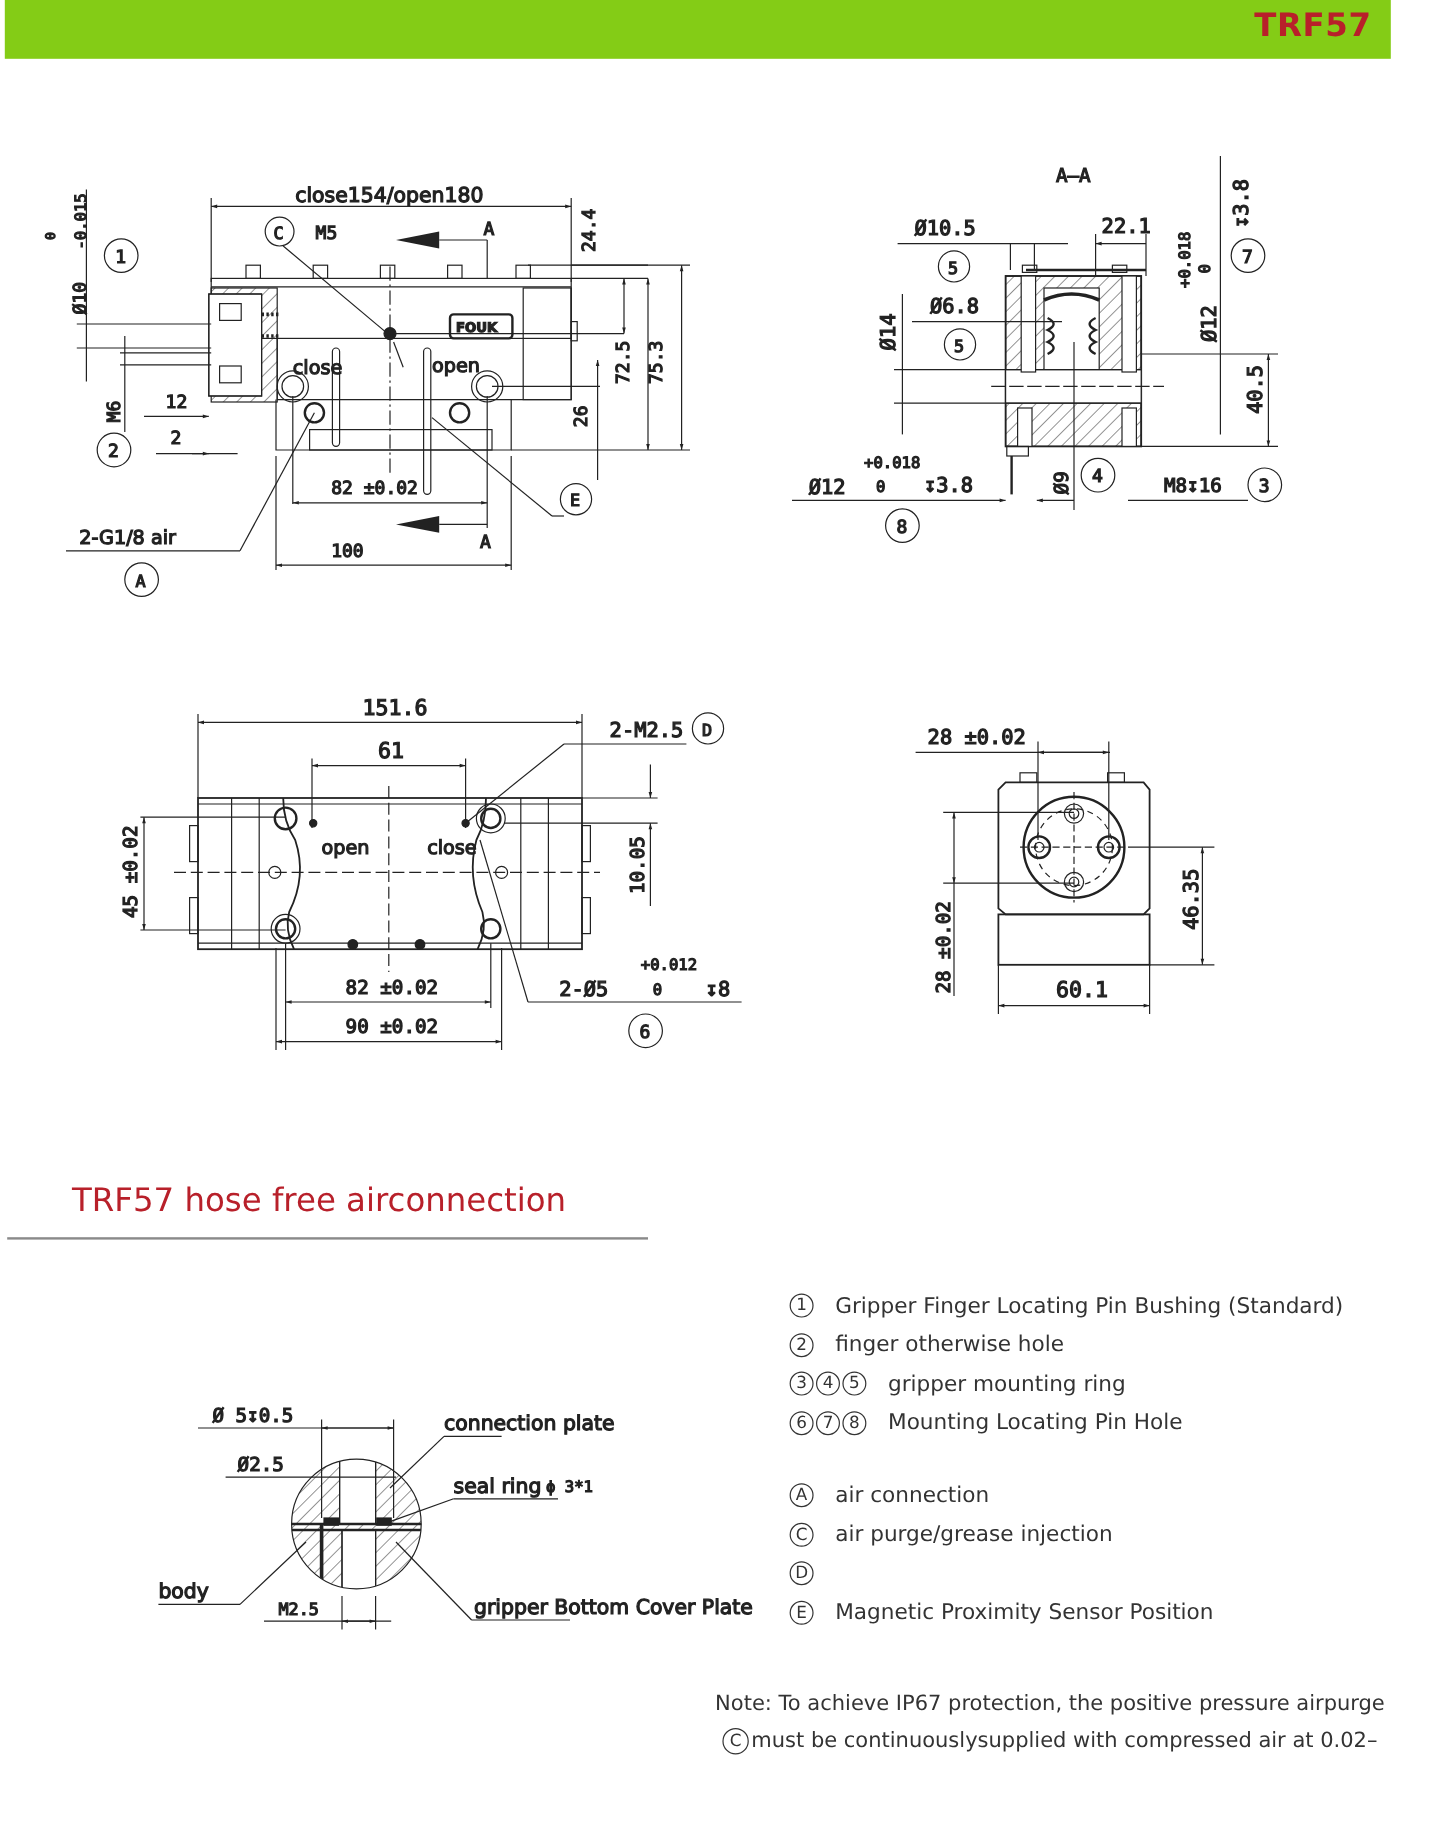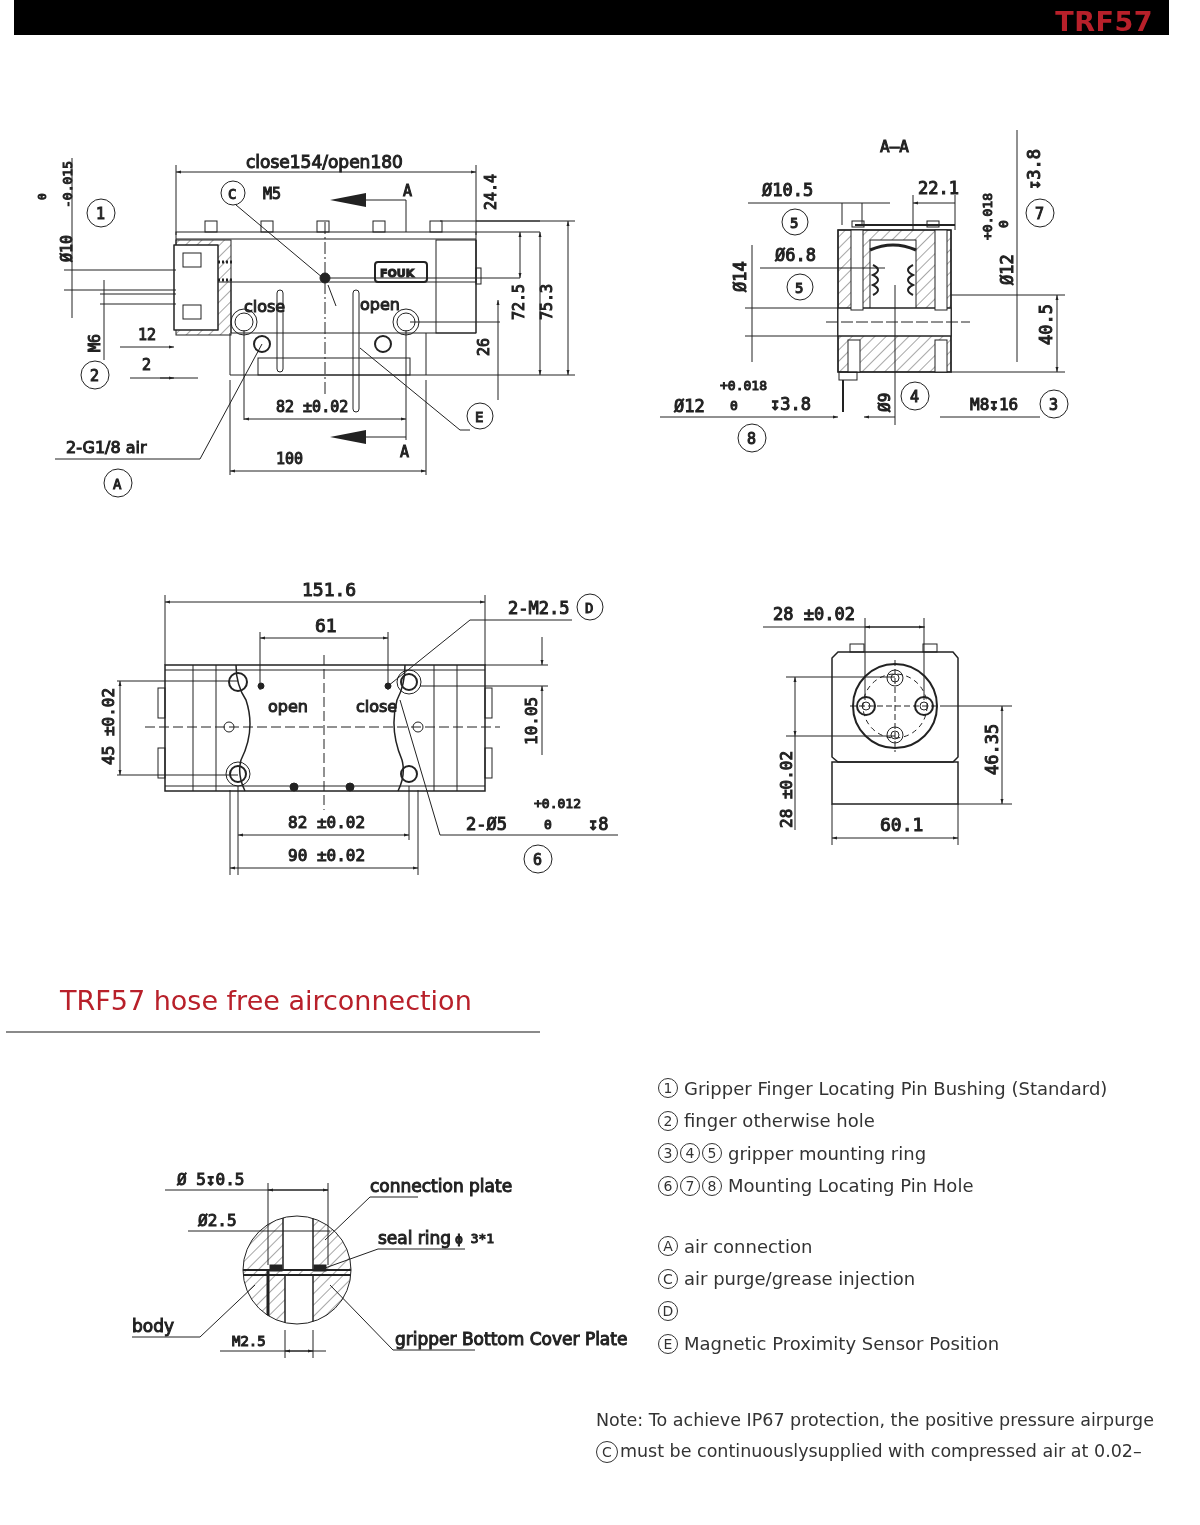--- a/index.html
+++ b/index.html
@@ -1,26 +1,26 @@
 <!DOCTYPE html>
 <html><head>
 <meta charset="utf-8">
 <style>
   html,body{margin:0;padding:0;background:#fff;}
   body{width:1200px;height:1525px;position:relative;overflow:hidden;font-family:"Liberation Sans",sans-serif;color:#222;}
-  .header-bar{position:absolute;left:14px;top:0;width:1155px;height:35px;background:#000000;}
+  .header-bar{position:absolute;left:4px;top:0;width:1155px;height:49px;background:#84cc16;}
   .header-title{position:absolute;right:16px;top:6px;font-size:27px;font-weight:bold;color:#b8202a;font-family:"DejaVu Sans",sans-serif;letter-spacing:0.5px;}
   svg.drw{position:absolute;left:0;top:0;}
   .section-title{position:absolute;left:60px;top:985px;font-size:27px;font-weight:normal;color:#b8202a;font-family:"DejaVu Sans",sans-serif;}
   .section-rule{position:absolute;left:6px;top:1031px;width:534px;height:2px;background:#8a8a8a;}
   .legend{position:absolute;left:658px;font-size:18px;color:#333;font-family:"DejaVu Sans",sans-serif;}
   .legend .row{height:32.5px;display:flex;align-items:center;white-space:nowrap;}
   .circ{display:inline-flex;align-items:center;justify-content:center;width:20px;height:20px;border:1.3px solid #333;border-radius:50%;font-size:14px;margin-right:2px;box-sizing:border-box;}
-  .legend .lbl{margin-left:4px;text-align:center;}
-  .note{position:absolute;right:46px;top:1405px;text-align:left;font-size:17.5px;line-height:31px;color:#333;font-family:"DejaVu Sans",sans-serif;}
+  .legend .lbl{margin-left:16px;text-align:center;}
+  .note{position:absolute;right:46px;top:1405px;text-align:center;font-size:17.5px;line-height:31px;color:#333;font-family:"DejaVu Sans",sans-serif;}
   .note .circ{width:22px;height:22px;vertical-align:middle;}
   text{font-family:"DejaVu Sans Mono",monospace;fill:#222;}
   .t-sans{font-family:"DejaVu Sans",sans-serif;}
 </style>
 </head>
 <body>
 
 <div class="header-bar">
   <div class="header-title">TRF57</div>
 </div>

